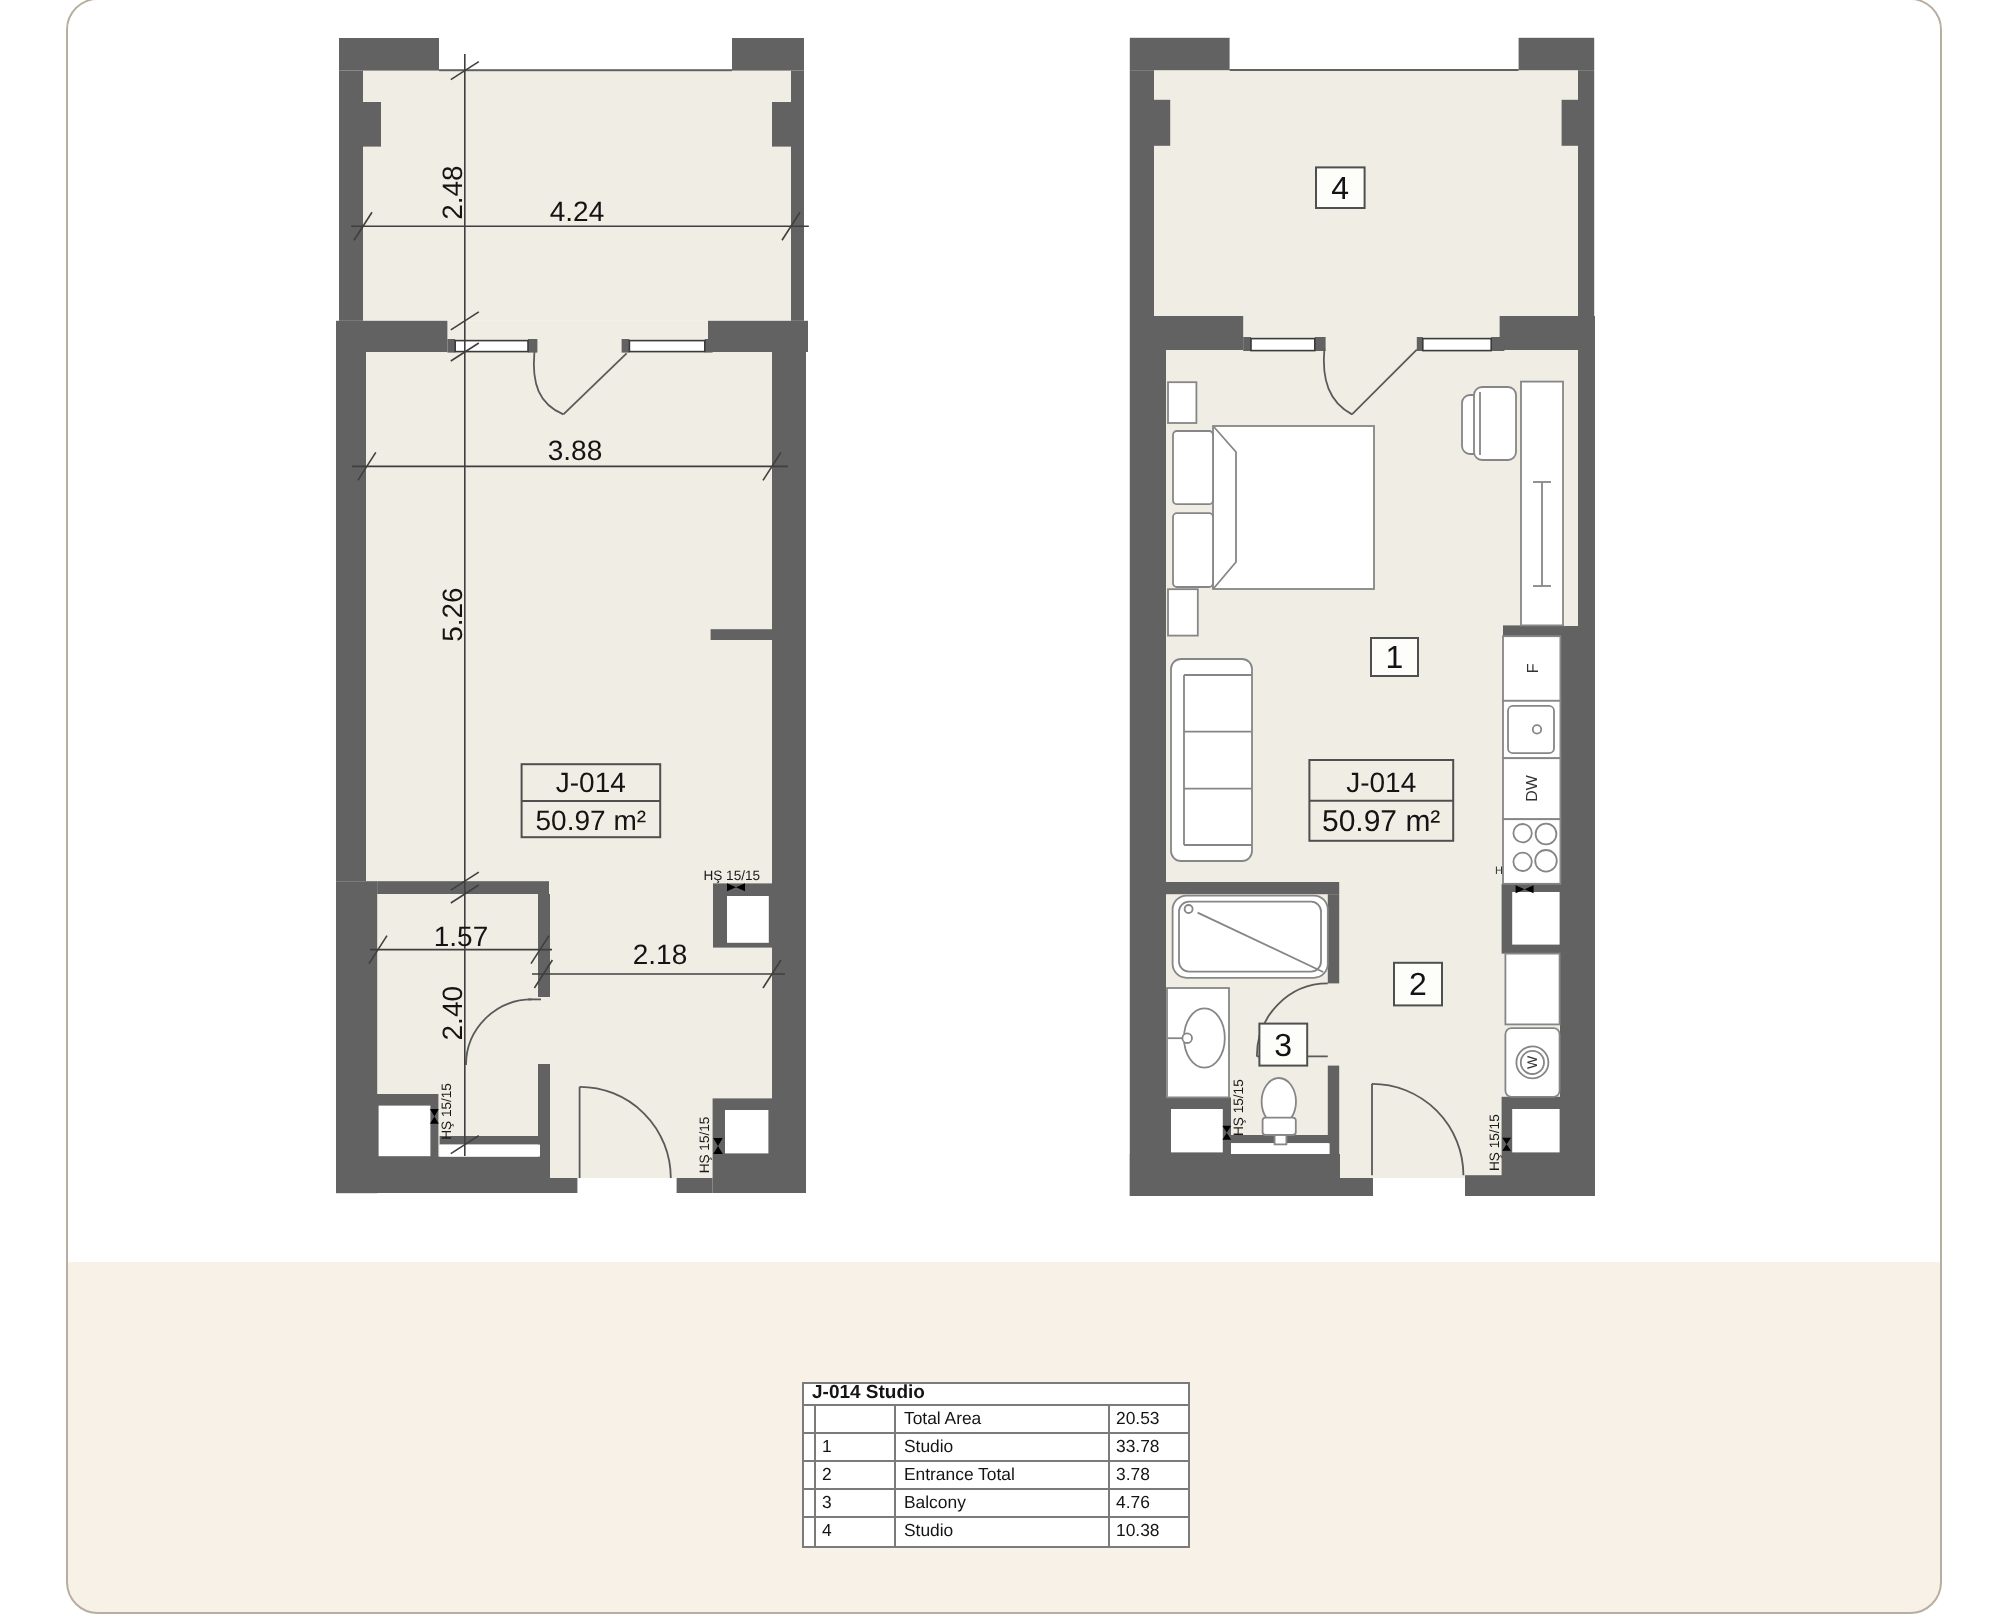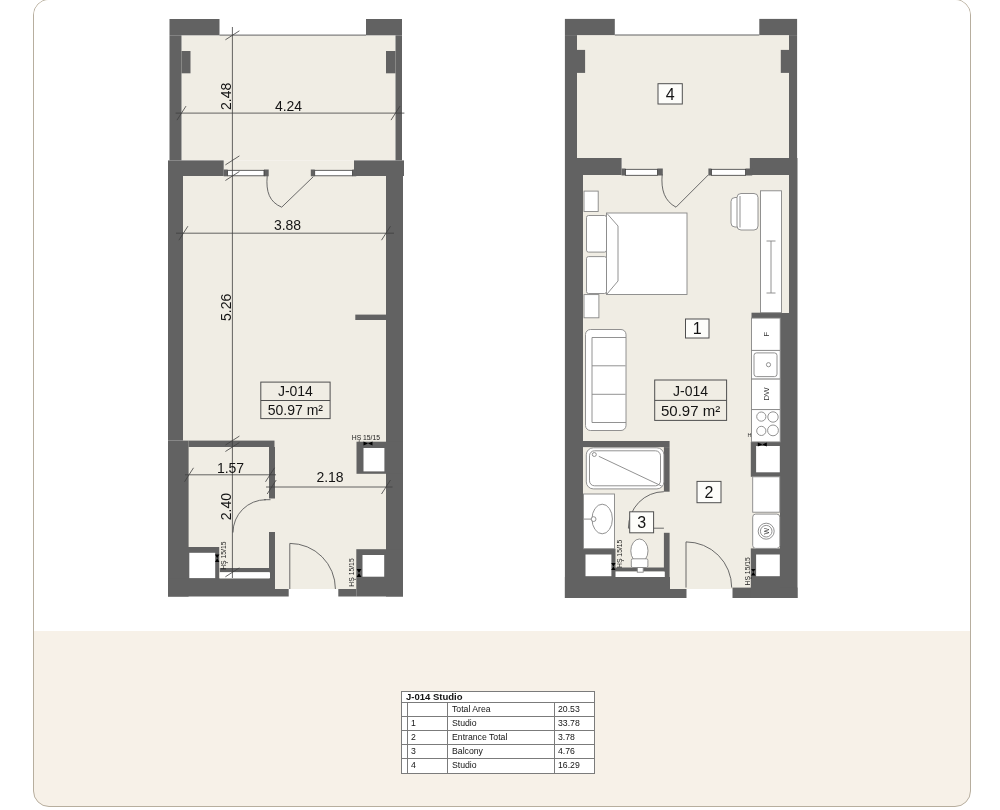--- a/index.html
+++ b/index.html
@@ -279,17 +279,17 @@
   <tr>
           <td class="c1"></td>
           <td class="c2">3</td>
           <td class="c3">Balcony</td>
           <td class="c4">4.76</td>
         </tr>
   <tr class="last">
           <td class="c1"></td>
           <td class="c2">4</td>
           <td class="c3">Studio</td>
-          <td class="c4">16.29</td>
+          <td class="c4">10.38</td>
         </tr>
 </tbody>
     </table>
 </div>
 
 </body></html>

